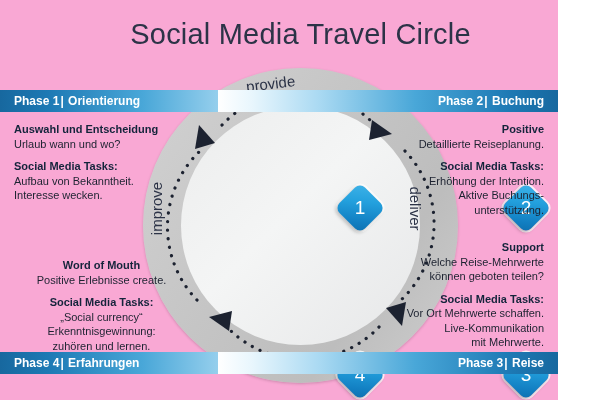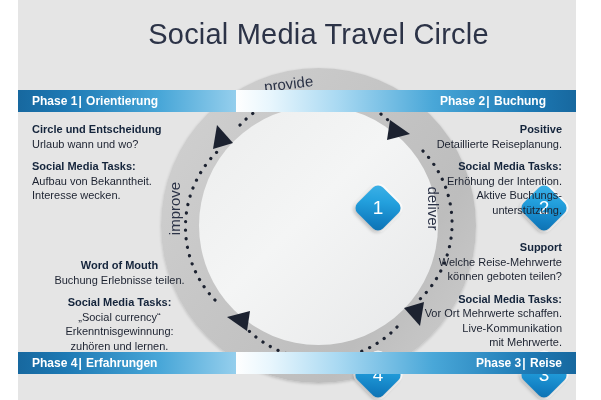--- a/index.html
+++ b/index.html
@@ -2,21 +2,21 @@
 <html><head>
 <meta charset="utf-8">
 <style>
   html,body{margin:0;padding:0;}
   body{
     width:601px;height:400px;overflow:hidden;
     background:#ffffff;
     font-family:"Liberation Sans","DejaVu Sans",sans-serif;
     -webkit-font-smoothing:antialiased;
   }
-  #stage{position:relative;width:558px;height:400px;background:#e5e5e5;margin-left:18px;}
+  #stage{position:relative;width:558px;height:400px;background:#f9a8d4;}
 
   
   .title{
     position:absolute;left:0;top:18px;width:601px;
     text-align:center;
     font-size:29px;font-weight:400;letter-spacing:.2px;
     color:#2c3347;
   }
 
   
@@ -69,21 +69,21 @@
     color:#ffffff;font-size:12px;font-weight:bold;white-space:nowrap;
   }
   .bar .lbl .sep{font-weight:bold;color:#ffffff;padding:0 1px;}
 
   .bar-tl{left:0;top:90px;width:340px;
     background:linear-gradient(90deg,#17689f 0%,#1d79b4 14%,#49a7d8 42%,#a9d9f2 70%,#e8f6fd 90%,#ffffff 100%);}
   .bar-tl .lbl{left:14px;}
 
   .bar-tr{right:0;top:90px;width:340px;
     background:linear-gradient(270deg,#17689f 0%,#1d79b4 14%,#49a7d8 42%,#a9d9f2 70%,#e8f6fd 90%,#ffffff 100%);}
-  .bar-tr .lbl{right:30px;}
+  .bar-tr .lbl{right:14px;}
 
   .bar-bl{left:0;top:352px;width:340px;
     background:linear-gradient(90deg,#17689f 0%,#1d79b4 14%,#49a7d8 42%,#a9d9f2 70%,#e8f6fd 90%,#ffffff 100%);}
   .bar-bl .lbl{left:14px;}
 
   .bar-br{right:0;top:352px;width:340px;
     background:linear-gradient(270deg,#17689f 0%,#1d79b4 14%,#49a7d8 42%,#a9d9f2 70%,#e8f6fd 90%,#ffffff 100%);}
   .bar-br .lbl{right:14px;}
 
   
@@ -151,21 +151,21 @@
 
   <div class="bar bar-bl">
     <div class="lbl"><span>Phase 4</span><span class="sep">|</span> <span>Erfahrungen</span></div>
   </div>
 
   <div class="bar bar-br">
     <div class="lbl"><span>Phase 3</span><span class="sep">|</span> <span>Reise</span></div>
   </div>
 
   <div class="qblock q1">
-    <div class="hd">Circle und Entscheidung</div>
+    <div class="hd">Auswahl und Entscheidung</div>
     <div>Urlaub wann und wo?</div>
     <div class="gap"></div>
     <div class="hd">Social Media Tasks:</div>
     <div>Aufbau von Bekanntheit.</div>
     <div>Interesse wecken.</div>
   </div>
 
   <div class="qblock q2">
     <div class="hd">Positive</div>
     <div>Detaillierte Reiseplanung.</div>
@@ -182,21 +182,21 @@
     <div>können geboten teilen?</div>
     <div class="gap"></div>
     <div class="hd">Social Media Tasks:</div>
     <div>Vor Ort Mehrwerte schaffen.</div>
     <div>Live-Kommunikation</div>
     <div>mit Mehrwerte.</div>
   </div>
 
   <div class="qblock q4">
     <div class="hd">Word of Mouth</div>
-    <div>Buchung Erlebnisse teilen.</div>
+    <div>Positive Erlebnisse create.</div>
     <div class="gap"></div>
     <div class="hd">Social Media Tasks:</div>
     <div>„Social currency“</div>
     <div>Erkenntnisgewinnung:</div>
     <div>zuhören und lernen.</div>
   </div>
 
 </div>
 
 </body></html>

